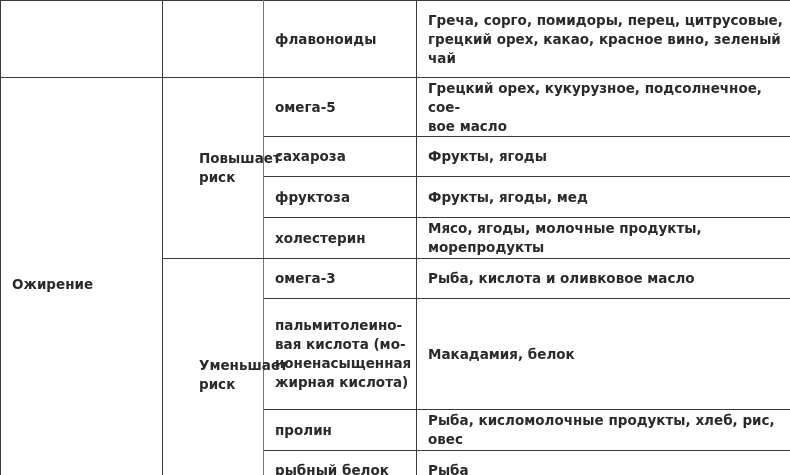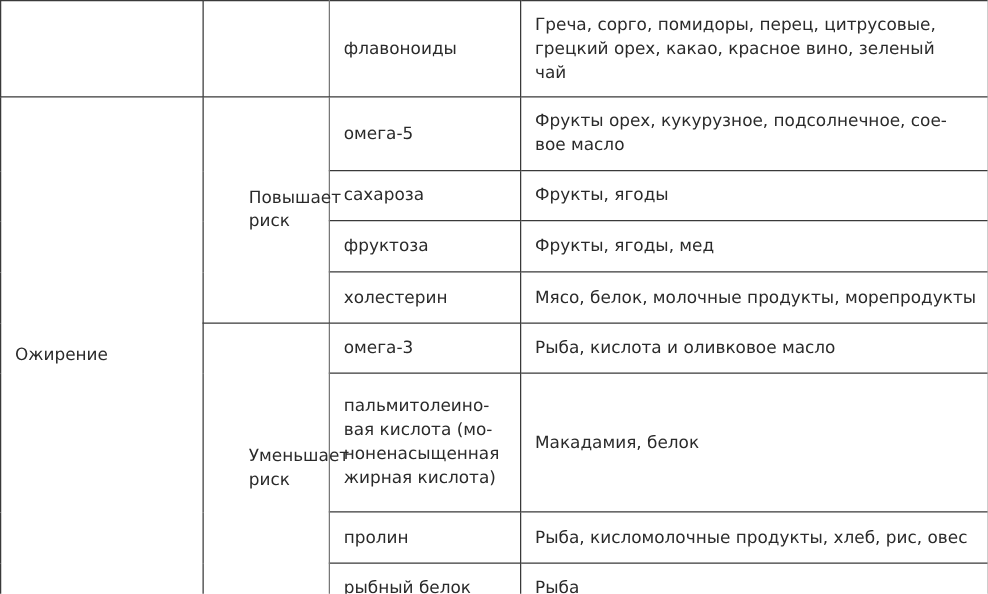--- a/index.html
+++ b/index.html
@@ -11,20 +11,21 @@
       table-layout: fixed;
       font-family: "DejaVu Sans", "Liberation Sans", sans-serif;
       font-size: 13.5px;
       color: #2a2a2a;
     }
     .tbl td {
       border: 1px solid #3a3a3a;
       padding: 0 0 0 11px;
       vertical-align: middle;
       line-height: 19px;
+      font-weight: bold;
     }
     .tbl td.inner-h { border-top-color: #6a6a6a; }
     .tbl td.col2 { border-left-color: #777; border-right-color: #777; padding-left: 36px; }
   </style>
 </head>
 <body>
 
 <table class="tbl">
   <colgroup>
     <col style="width:162px">
@@ -44,35 +45,35 @@
       </td>
     </tr>
     <tr style="height:59px">
       <td rowspan="8"><span>Ожирение</span></td>
       <td rowspan="4" class="col2" style="vertical-align:middle;">
         <div>Повышает</div>
         <div>риск</div>
       </td>
       <td><span>омега-5</span></td>
       <td>
-        <div>Фрукты орех, кукурузное, подсолнечное, сое-</div>
+        <div>Грецкий орех, кукурузное, подсолнечное, сое-</div>
         <div>вое масло</div>
       </td>
     </tr>
     <tr style="height:40px">
       <td class="inner-h"><span>сахароза</span></td>
       <td class="inner-h"><span>Фрукты, ягоды</span></td>
     </tr>
     <tr style="height:41px">
       <td class="inner-h"><span>фруктоза</span></td>
       <td class="inner-h"><span>Фрукты, ягоды, мед</span></td>
     </tr>
     <tr style="height:41px">
       <td class="inner-h"><span>холестерин</span></td>
-      <td class="inner-h"><span>Мясо, белок, молочные продукты, морепродукты</span></td>
+      <td class="inner-h"><span>Мясо, ягоды, молочные продукты, морепродукты</span></td>
     </tr>
     <tr style="height:40px">
       <td rowspan="4" class="col2 inner-h">
         <div>Уменьшает</div>
         <div>риск</div>
       </td>
       <td class="inner-h"><span>омега-3</span></td>
       <td class="inner-h"><span>Рыба, кислота и оливковое масло</span></td>
     </tr>
     <tr style="height:111px">

